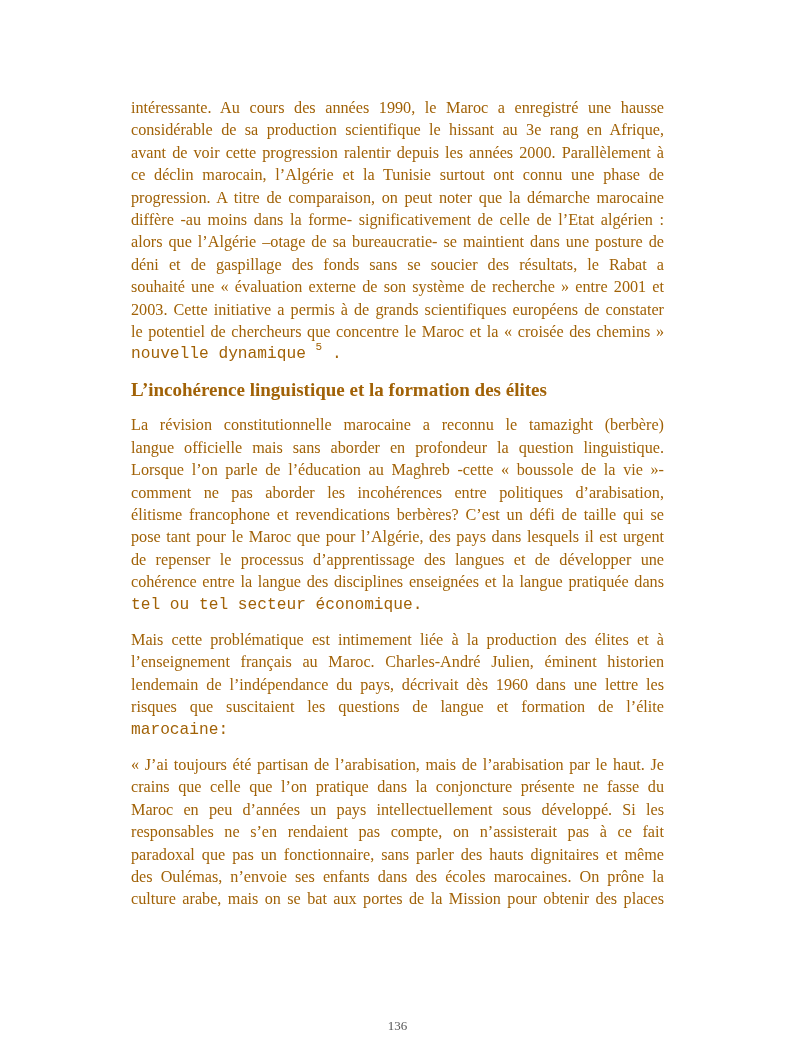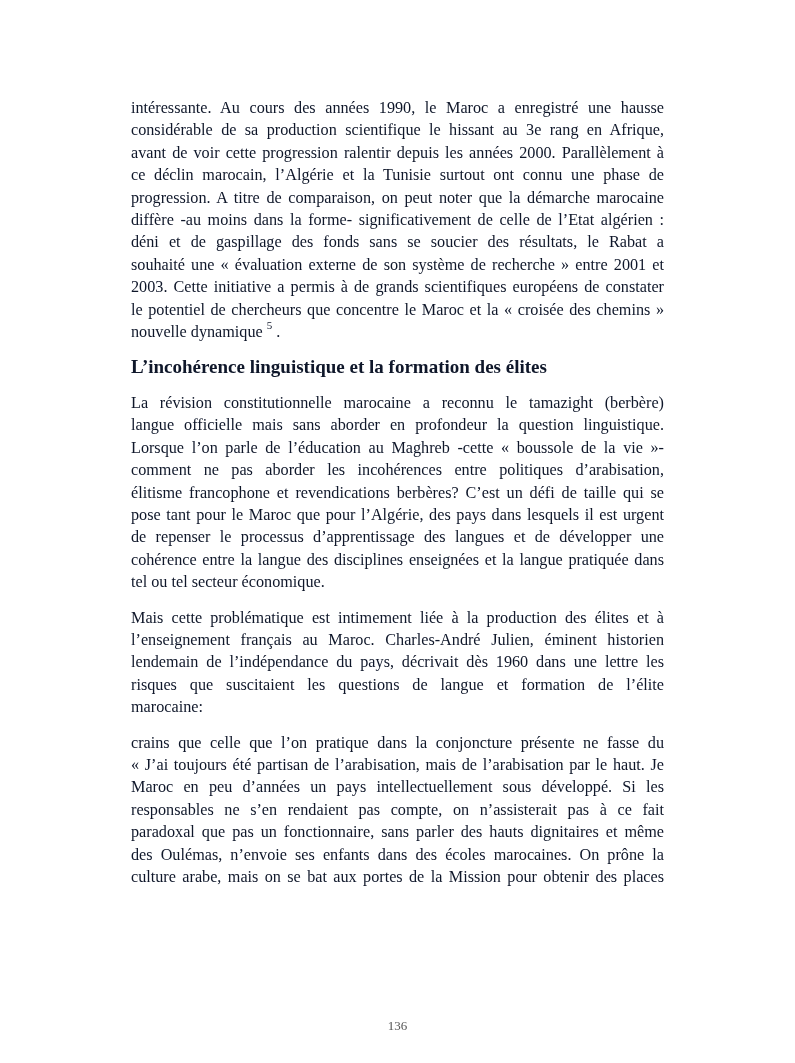--- a/index.html
+++ b/index.html
@@ -1,42 +1,43 @@
 <!DOCTYPE html>
 <html><head>
 <meta charset="utf-8">
 <style>
   html, body { margin: 0; padding: 0; background: #ffffff; }
   body { width: 795px; height: 1063px; position: relative; overflow: hidden; }
   .page {
     position: absolute; left: 131px; top: 97px; width: 533px;
     font-family: "Liberation Serif", "DejaVu Serif", serif;
-    font-size: 16.2px; line-height: 22.4px; color: #0f172a;
+    font-size: 16.2px; line-height: 22.4px; color: #a16207;
   }
   .para { margin: 0 0 13px 0; text-align: justify; }
   .line { display: block; white-space: nowrap; text-align: justify; text-align-last: justify; }
-  .line.last { text-align-last: left; }
+  .line.last { text-align-last: left; font-family: Liberation Mono, monospace; }
   .heading { font-weight: bold; margin: 0 0 13px 0; font-size: 19px; }
   sup { font-size: 11px; position: relative; top: -2px; vertical-align: super; line-height: 0; }
   .page-number {
     position: absolute; left: 0; width: 795px; top: 1018px; text-align: center;
     font-family: "Liberation Serif", "DejaVu Serif", serif; font-size: 13px; color: #555;
   }
 </style>
 </head>
 <body>
 
 <div class="page">
   <p class="para">
     <span class="line">intéressante. Au cours des années 1990, le Maroc a enregistré une hausse</span>
     <span class="line">considérable de sa production scientifique le hissant au 3e rang en Afrique,</span>
     <span class="line">avant de voir cette progression ralentir depuis les années 2000. Parallèlement à</span>
     <span class="line">ce déclin marocain, l’Algérie et la Tunisie surtout ont connu une phase de</span>
     <span class="line">progression. A titre de comparaison, on peut noter que la démarche marocaine</span>
     <span class="line">diffère -au moins dans la forme- significativement de celle de l’Etat algérien :</span>
+    <span class="line">alors que l’Algérie –otage de sa bureaucratie- se maintient dans une posture de</span>
     <span class="line">déni et de gaspillage des fonds sans se soucier des résultats, le Rabat a</span>
     <span class="line">souhaité une « évaluation externe de son système de recherche » entre 2001 et</span>
     <span class="line">2003. Cette initiative a permis à de grands scientifiques européens de constater</span>
     <span class="line">le potentiel de chercheurs que concentre le Maroc et la « croisée des chemins »</span>
     <span class="line last"><span>nouvelle dynamique </span><sup>5</sup><span> .</span></span>
   </p>
 
   <h2 class="heading">L’incohérence linguistique et la formation des élites</h2>
 
   <p class="para">
@@ -53,22 +54,22 @@
 
   <p class="para">
     <span class="line">Mais cette problématique est intimement liée à la production des élites et à</span>
     <span class="line">l’enseignement français au Maroc. Charles-André Julien, éminent historien</span>
     <span class="line">lendemain de l’indépendance du pays, décrivait dès 1960 dans une lettre les</span>
     <span class="line">risques que suscitaient les questions de langue et formation de l’élite</span>
     <span class="line last">marocaine:</span>
   </p>
 
   <p class="para">
+    <span class="line">« J’ai toujours été partisan de l’arabisation, mais de l’arabisation par le haut. Je</span>
     <span class="line">crains que celle que l’on pratique dans la conjoncture présente ne fasse du</span>
-    <span class="line">« J’ai toujours été partisan de l’arabisation, mais de l’arabisation par le haut. Je</span>
     <span class="line">Maroc en peu d’années un pays intellectuellement sous développé. Si les</span>
     <span class="line">responsables ne s’en rendaient pas compte, on n’assisterait pas à ce fait</span>
     <span class="line">paradoxal que pas un fonctionnaire, sans parler des hauts dignitaires et même</span>
     <span class="line">des Oulémas, n’envoie ses enfants dans des écoles marocaines. On prône la</span>
     <span class="line">culture arabe, mais on se bat aux portes de la Mission pour obtenir des places</span>
   </p>
 </div>
 
 <div class="page-number">136</div>
 

